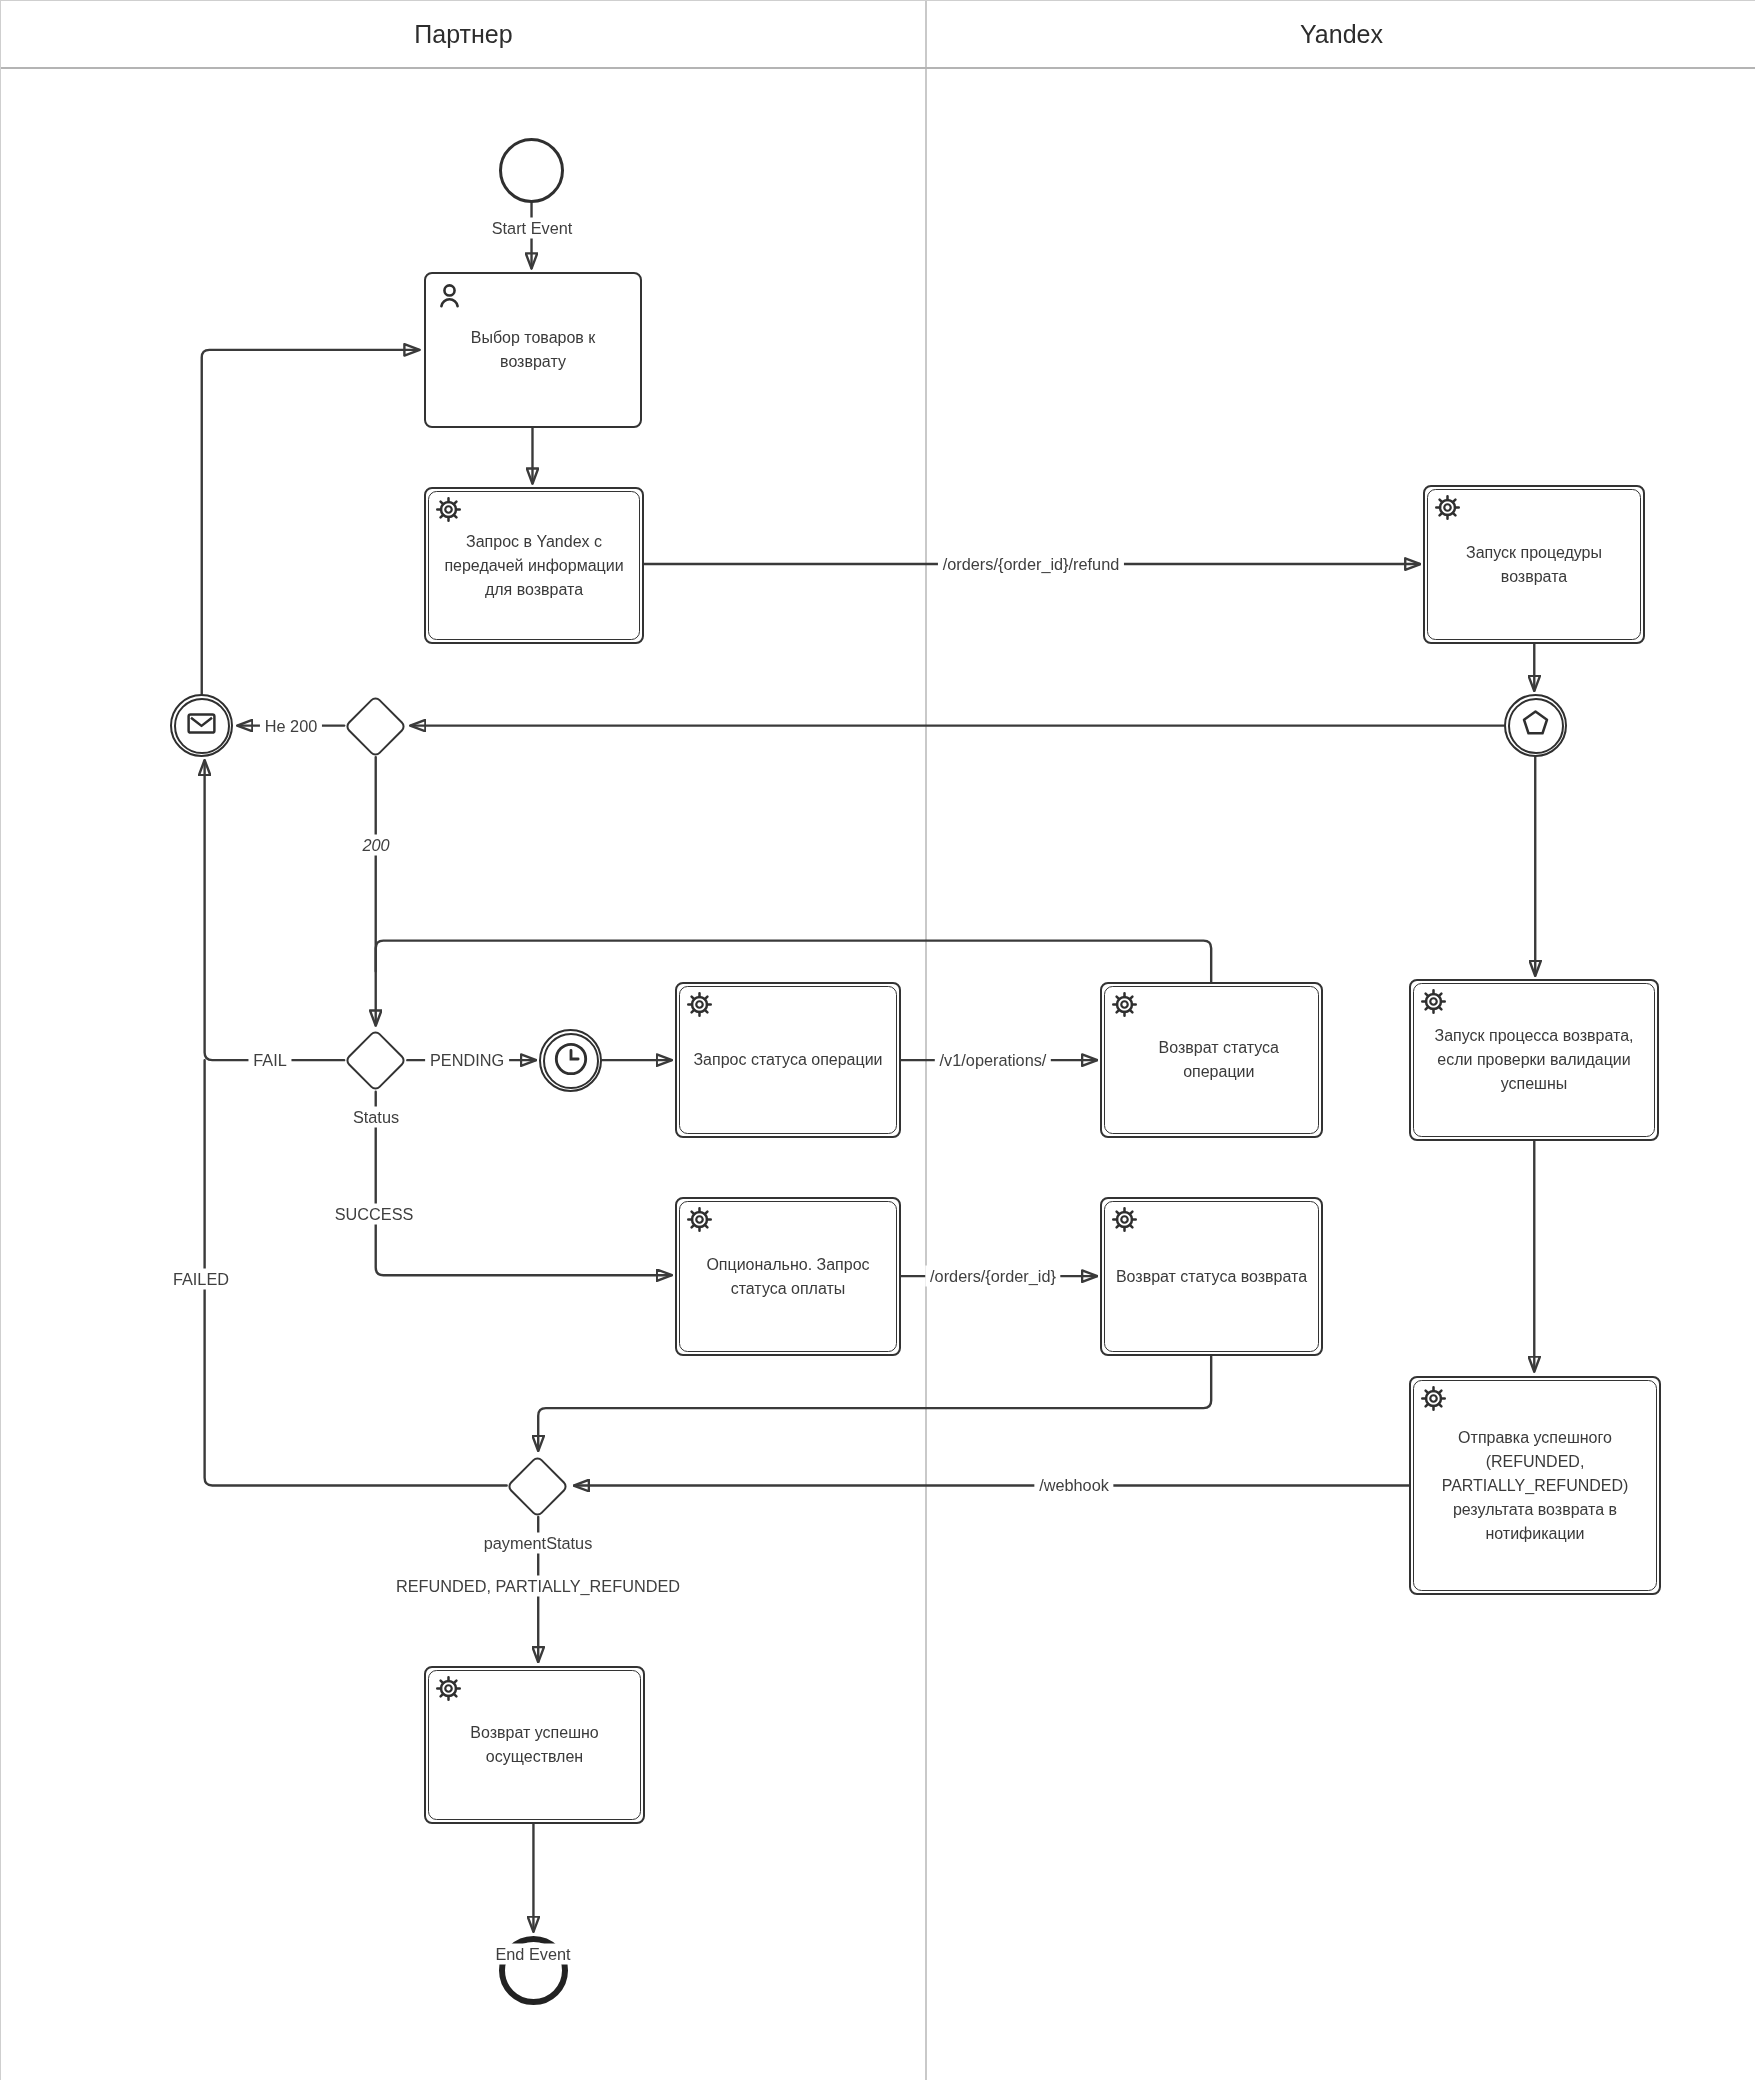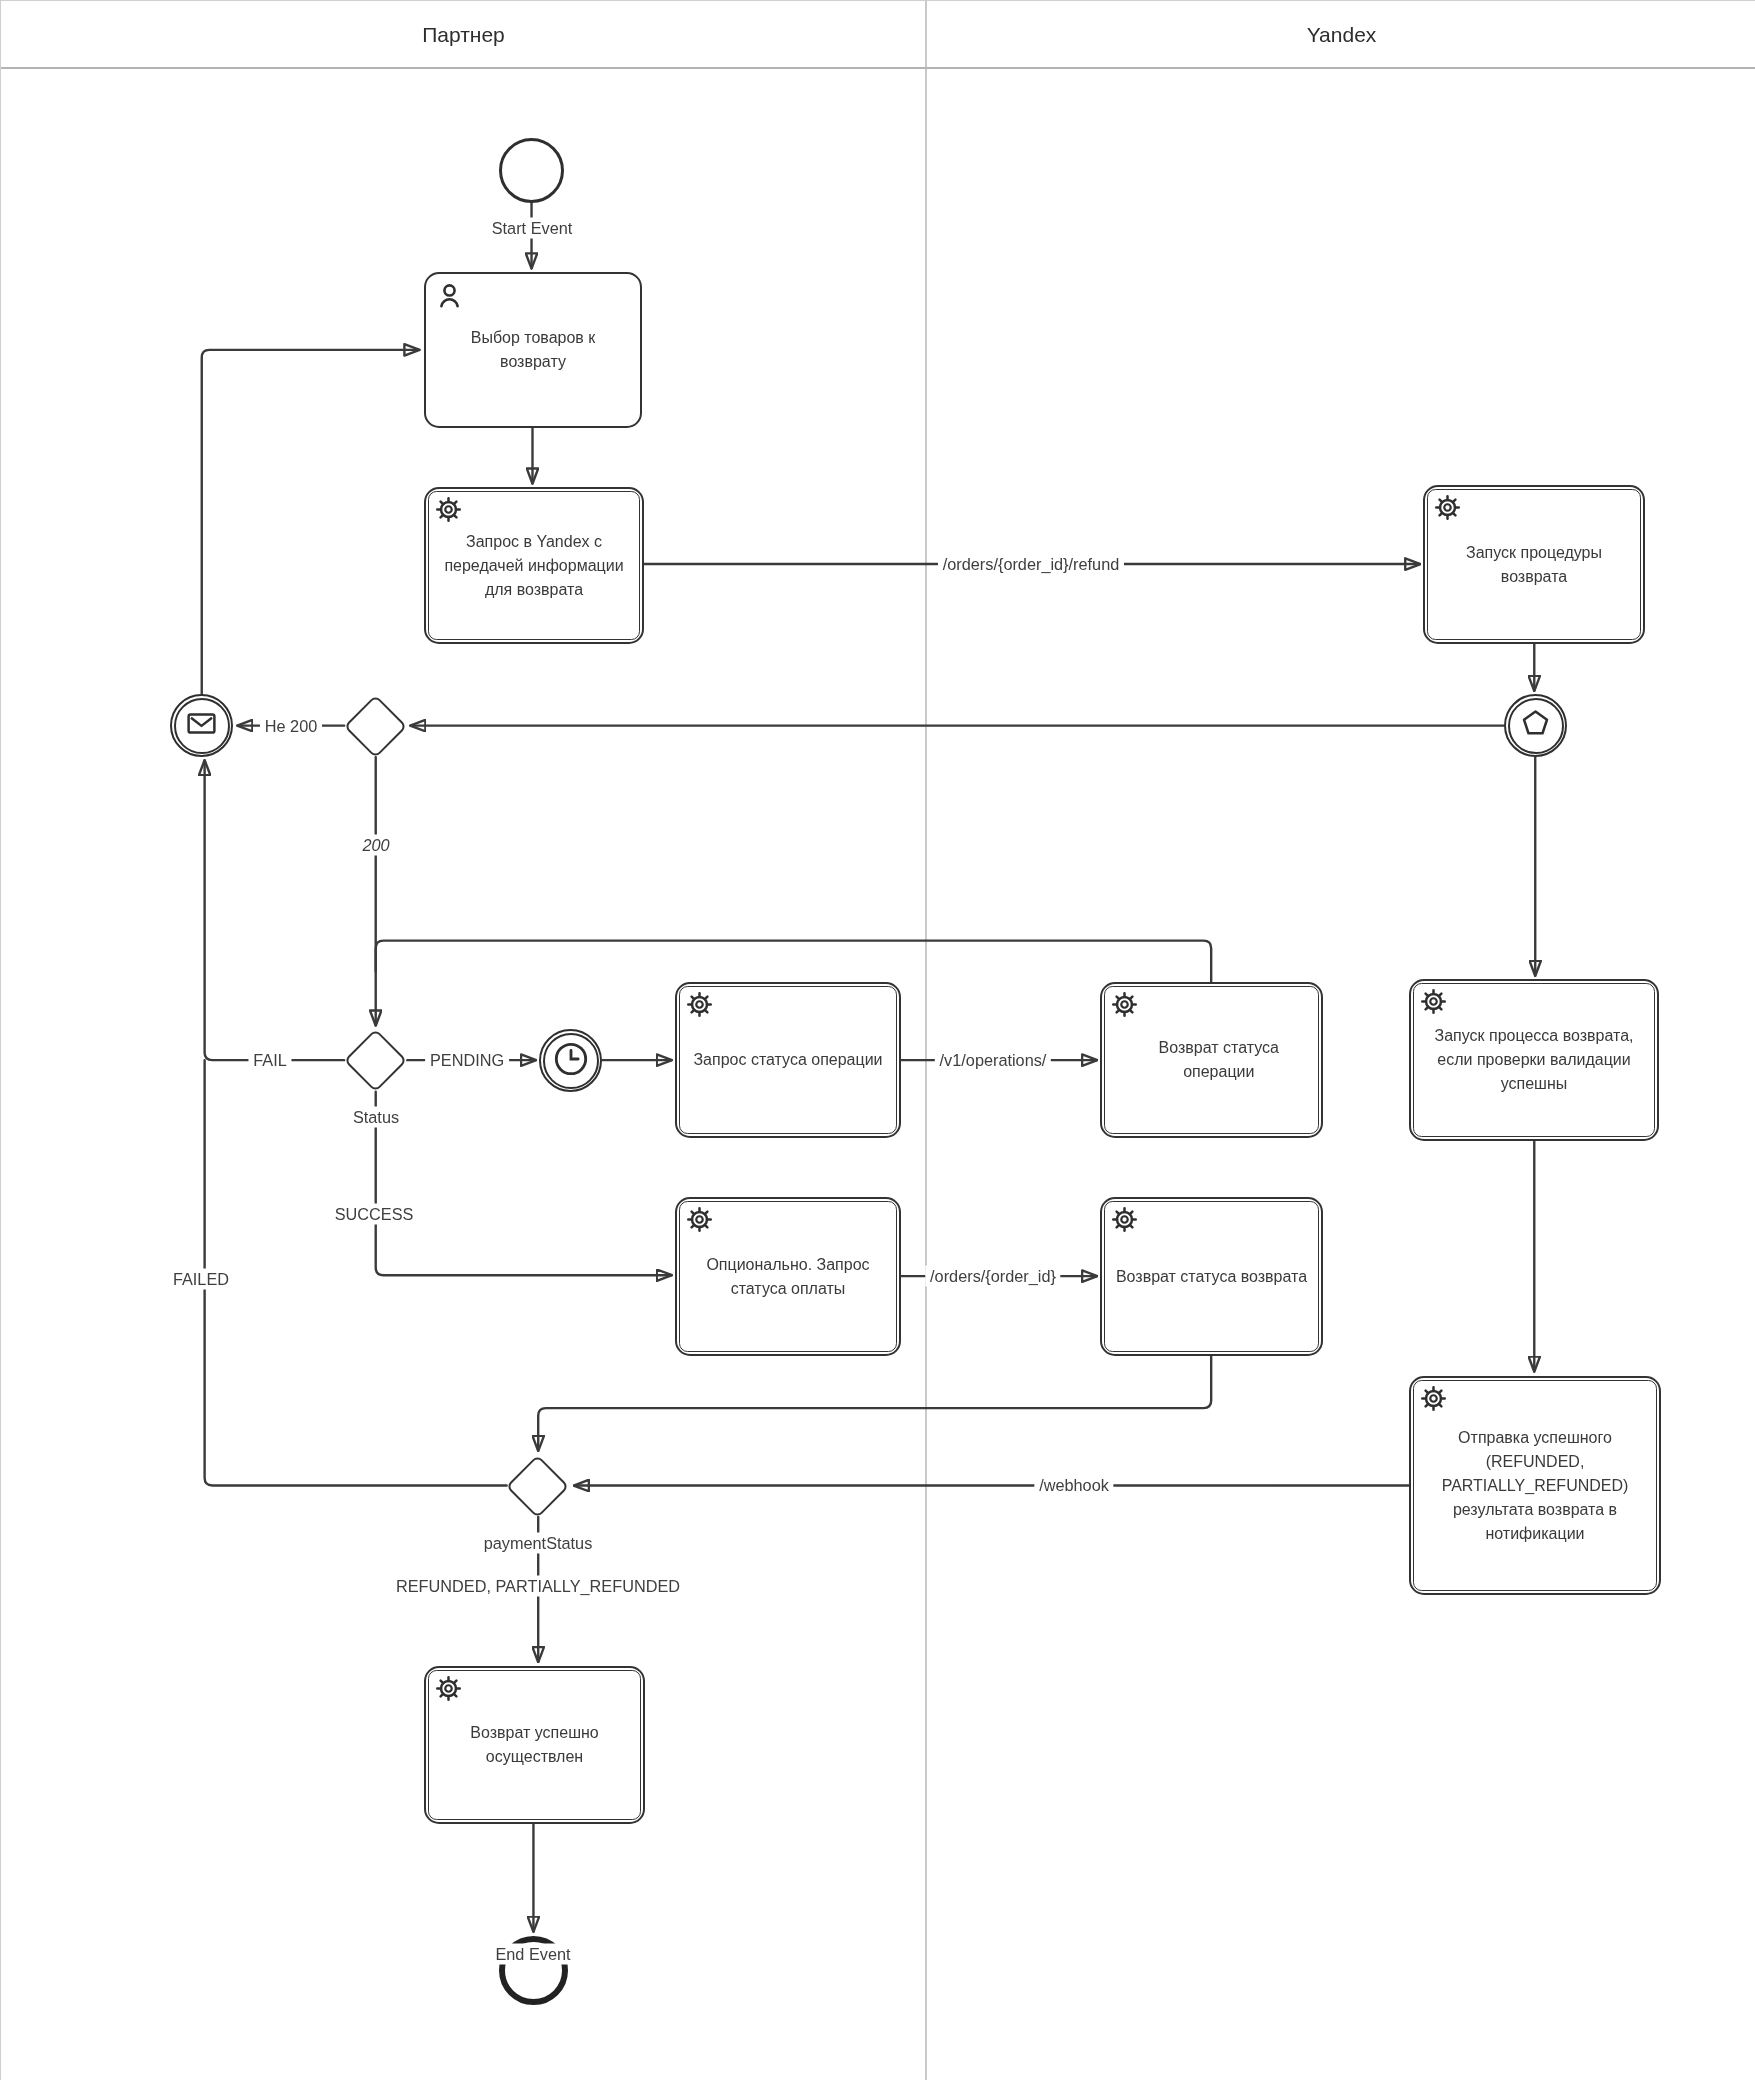--- a/index.html
+++ b/index.html
@@ -1,27 +1,27 @@
 <!DOCTYPE html>
 <html><head>
 <meta charset="utf-8">
 <style>
   html,body{margin:0;padding:0;background:#ffffff;}
   body{font-family:"Liberation Sans","DejaVu Sans",sans-serif;color:#3a3a3a;}
   .canvas{position:relative;width:1756px;height:2081px;background:#fff;border:1px solid #cfcfcf;box-sizing:border-box;overflow:hidden;}
   .lane-divider{position:absolute;top:0;left:924px;width:1.9px;height:2081px;background:#c9c9c9;z-index:0;}
   .lane-header-sep{position:absolute;top:66px;left:0;width:1756px;height:1.9px;background:#b4b4b4;z-index:0;}
-  .lane-title{position:absolute;top:0;height:67px;line-height:67px;text-align:center;font-size:21px;color:#2d2d2d;z-index:2;}
+  .lane-title{position:absolute;top:0;height:67px;line-height:67px;text-align:center;font-size:25px;color:#2d2d2d;z-index:2;}
   .lane-title.partner{left:0;width:925px;}
   .lane-title.yandex{left:925px;width:831px;}
 
   svg.flows{position:absolute;left:0;top:0;z-index:1;pointer-events:none;}
   svg.flows path{stroke:#3a3a3a;stroke-width:2.5;fill:none;stroke-linecap:round;stroke-linejoin:round;}
 
-  .task{position:absolute;border:2.9px solid #333;border-radius:15px;background:#fff;box-sizing:border-box;
+  .task{position:absolute;border:2.9px solid #333;border-radius:8px;background:#fff;box-sizing:border-box;
         display:flex;align-items:center;justify-content:center;text-align:center;
         font-size:16px;line-height:1.5;color:#3a3a3a;padding:11.5px 13.4px;z-index:2;}
   .task.service::before{content:"";position:absolute;inset:1.9px;border:1.9px solid #333;border-radius:8.6px;pointer-events:none;}
   .node-icon{position:absolute;top:7.6px;left:9.6px;z-index:3;line-height:0;}
 
   .event{position:absolute;border-radius:50%;background:#fff;box-sizing:border-box;z-index:2;
          display:flex;align-items:center;justify-content:center;}
   .event .inner{border-radius:50%;display:flex;align-items:center;justify-content:center;}
   .ev-start{width:65px;height:65px;border:3.3px solid #2f2f2f;}
   .ev-end{width:69px;height:69px;border:6.2px solid #222;}

